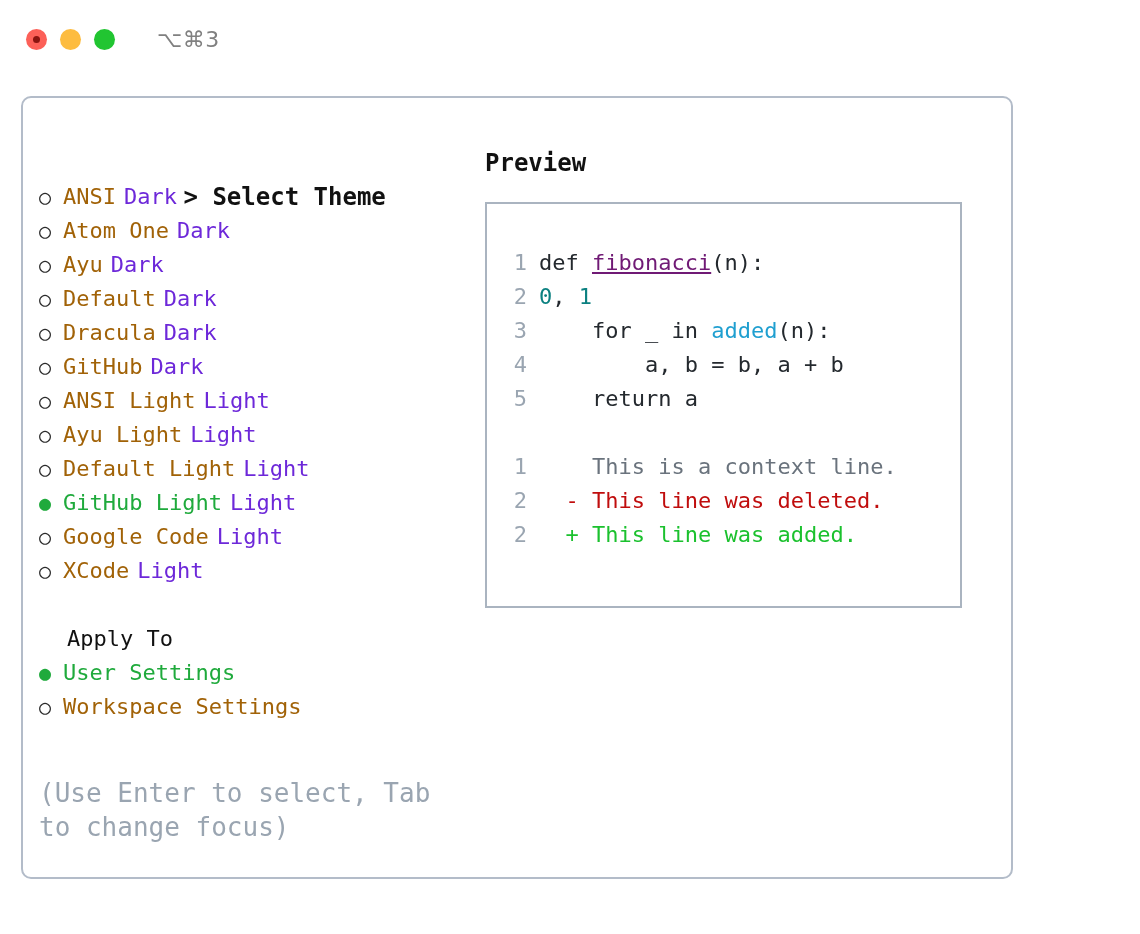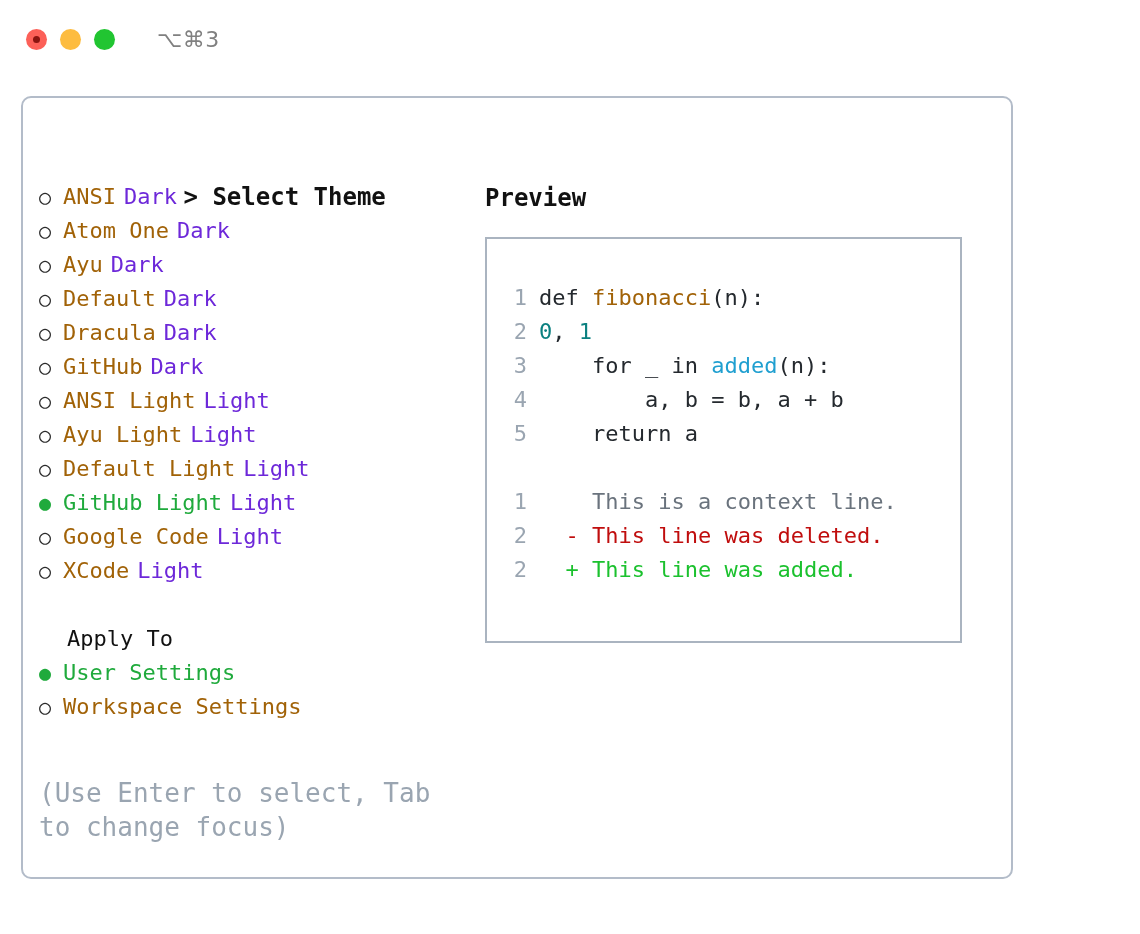--- a/index.html
+++ b/index.html
@@ -135,21 +135,20 @@
   }
 
   
   .preview-title {
     font-size: 24px;
     font-weight: bold;
     color: #111111;
     line-height: 34px;
     height: 34px;
     white-space: pre;
-    margin-top: 35px;
   }
   .preview-box {
     margin-top: 22px;
     width: 477px;
     height: 406px;
     border: 2px solid #aab4c0;
     background: #ffffff;
     padding: 42px 0 0 18px;
   }
   .code-line {
@@ -160,21 +159,21 @@
     white-space: pre;
   }
   .lineno {
     width: 34px;
     flex: 0 0 34px;
     text-align: right;
     color: #9aa5b1;
     padding-right: 12px;
   }
   .code-text { color: #24292e; text-align: center; }
-  .tok-fn   { color: #a16207; }
+  .tok-fn   { color: #701a75; text-decoration: underline; }
   .tok-num  { color: #0b8080; }
   .tok-call { color: #1f9fd0; }
   .diff-gap { height: 34px; }
   .diff-ctx { color: #6a737d; }
   .diff-del { color: #c00d0d; }
   .diff-add { color: #1bc12e; }
 </style>
 </head>
 <body>
 

